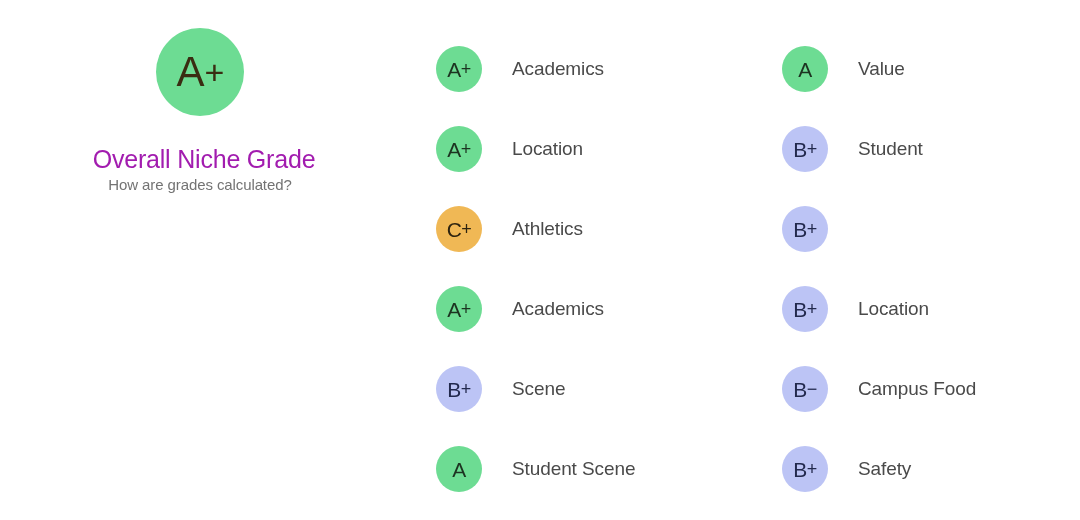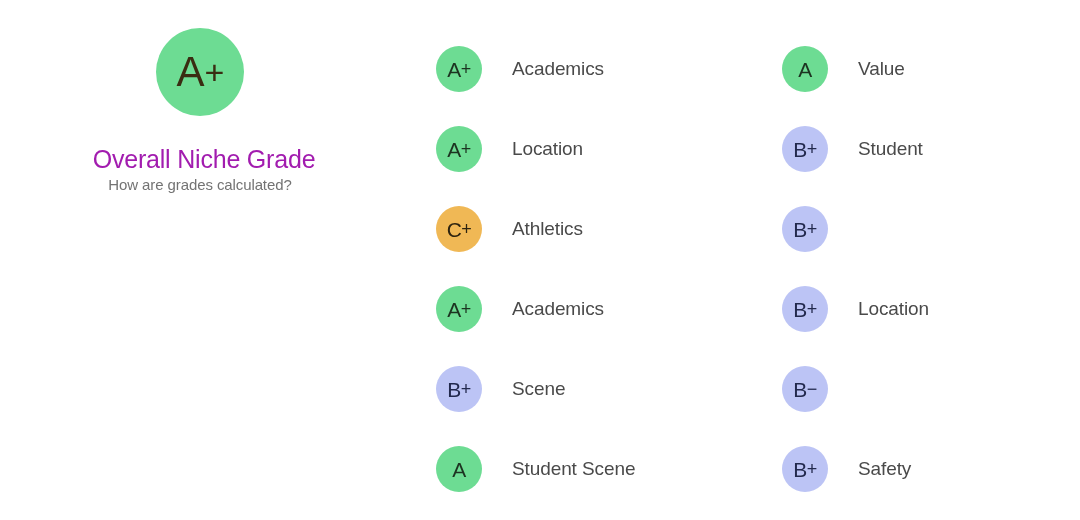--- a/index.html
+++ b/index.html
@@ -218,20 +218,21 @@
             <span>B</span>
             <span class="mod">+</span>
           </div>
         <div class="grade-label">Location</div>
       </div>
       <div class="grade-row">
         <div class="grade-badge" style="background: rgb(188, 196, 245); color: rgb(34, 41, 77);">
             <span>B</span>
             <span class="mod">−</span>
           </div>
+        <div class="grade-label">Campus Food</div>
       </div>
       <div class="grade-row">
         <div class="grade-badge" style="background: rgb(188, 196, 245); color: rgb(34, 41, 77);">
             <span>B</span>
             <span class="mod">+</span>
           </div>
         <div class="grade-label">Safety</div>
       </div>
     </div>
 

